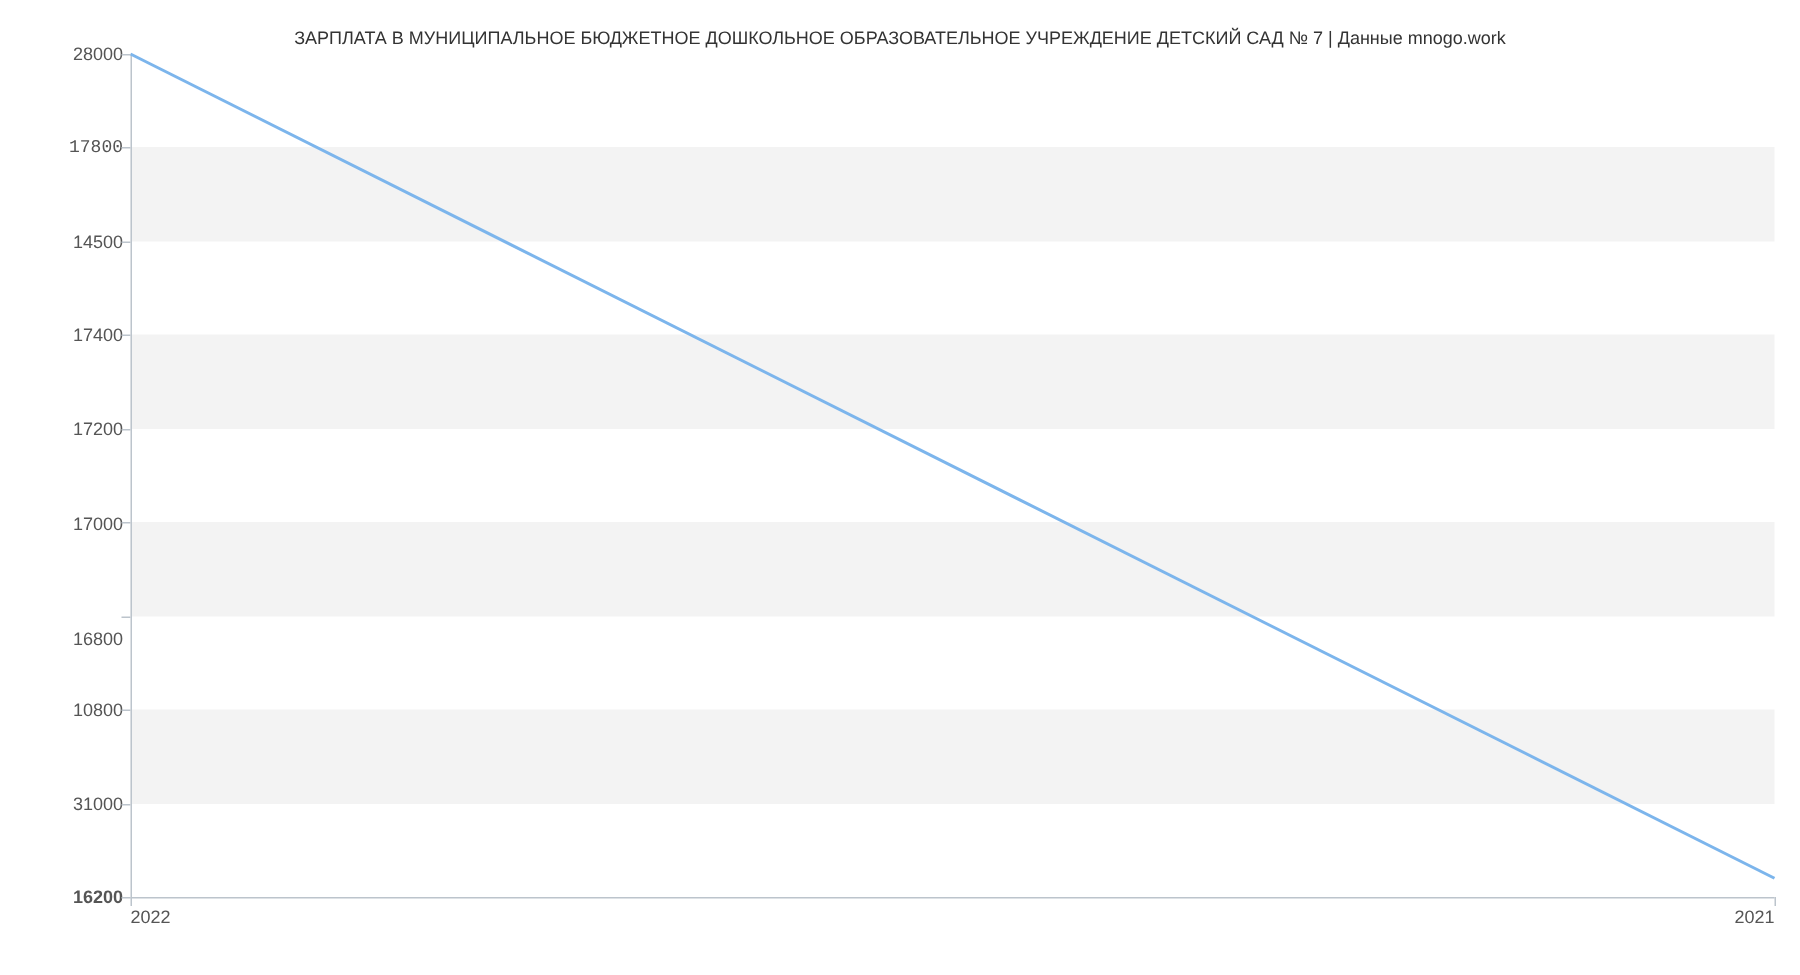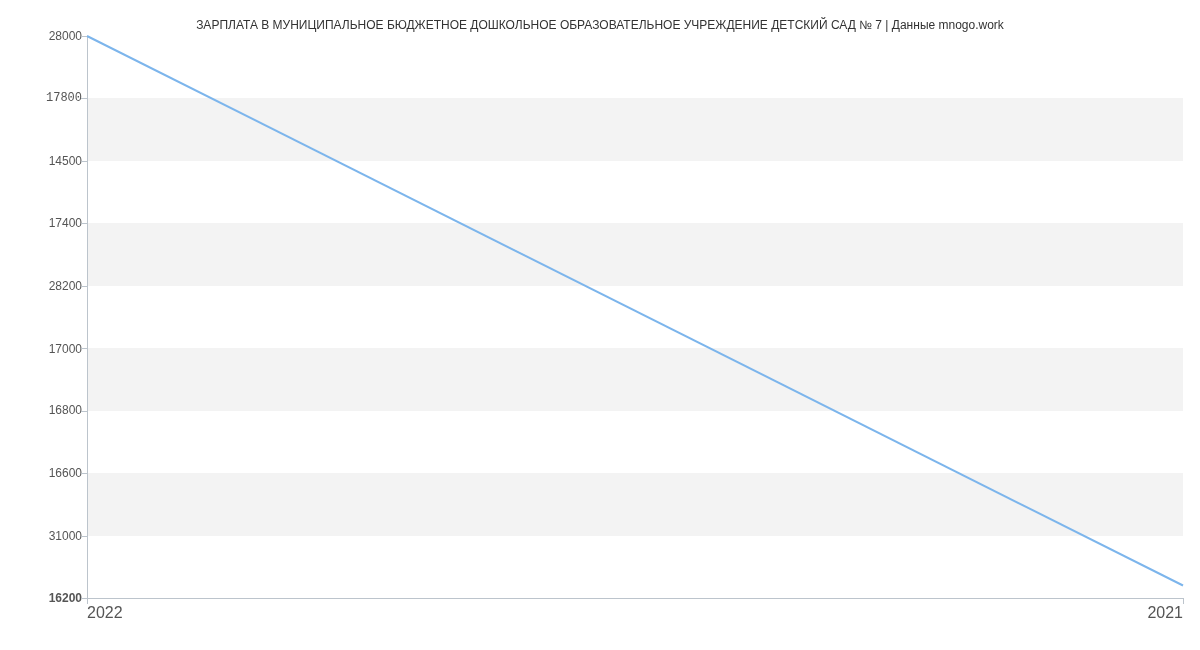--- a/index.html
+++ b/index.html
@@ -44,21 +44,21 @@
       position: absolute;
       right: 1118px;
       font-size: 12px;
       color: #555;
       text-align: right;
       transform: translateY(-50%);
     }
     .x-tick-label {
       position: absolute;
       top: 592px;
-      font-size: 16px;
+      font-size: 12px;
       color: #555;
     }
     .axis-line {
       position: absolute;
       background: #bcc4cc;
     }
     .y-axis-line {
       left: 87px;
       top: 24px;
       width: 1px;
@@ -108,27 +108,27 @@
   <div class="axis-line x-axis-line"></div>
 
   <svg class="line-layer" viewBox="0 0 1096 562" preserveAspectRatio="none">
     <path class="series-line" d="M 0 0 L 1096 549.5111111111111" style="stroke: rgb(124, 181, 236);"></path>
   </svg>
 
 <div class="y-tick-label" style="top: 586px; font-weight: bold;">16200</div>
     <div class="tick-mark" style="left: 81px; top: 586px; width: 6px; height: 1px;"></div>
     <div class="y-tick-label" style="top: 523.556px;">31000</div>
     <div class="tick-mark" style="left: 81px; top: 523.556px; width: 6px; height: 1px;"></div>
-    <div class="y-tick-label" style="top: 461.111px;">16600</div>
+    <div class="y-tick-label" style="top: 461.111px;">10800</div>
     <div class="tick-mark" style="left: 81px; top: 461.111px; width: 6px; height: 1px;"></div>
-    <div class="y-tick-label" style="top: 398px; text-align: right;">16800</div>
+    <div class="y-tick-label" style="top: 414px; text-align: right;">16800</div>
     <div class="tick-mark" style="left: 81px; top: 398.667px; width: 6px; height: 1px;"></div>
     <div class="y-tick-label" style="top: 337px;">17000</div>
     <div class="tick-mark" style="left: 81px; top: 336.222px; width: 6px; height: 1px;"></div>
-    <div class="y-tick-label" style="top: 273.778px;">28200</div>
+    <div class="y-tick-label" style="top: 273.778px;">17200</div>
     <div class="tick-mark" style="left: 81px; top: 273.778px; width: 6px; height: 1px;"></div>
     <div class="y-tick-label" style="top: 211.333px;">17400</div>
     <div class="tick-mark" style="left: 81px; top: 211.333px; width: 6px; height: 1px;"></div>
     <div class="y-tick-label" style="top: 148.889px;">14500</div>
     <div class="tick-mark" style="left: 81px; top: 148.889px; width: 6px; height: 1px;"></div>
     <div class="y-tick-label" style="top: 86.4444px; font-family: Liberation Mono, monospace;">17800</div>
     <div class="tick-mark" style="left: 81px; top: 86.4444px; width: 6px; height: 1px;"></div>
     <div class="y-tick-label" style="top: 24px;">28000</div>
     <div class="tick-mark" style="left: 81px; top: 24px; width: 6px; height: 1px;"></div>
     <div class="x-tick-label" style="left: 87px; transform: translateX(0px);">2022</div>

